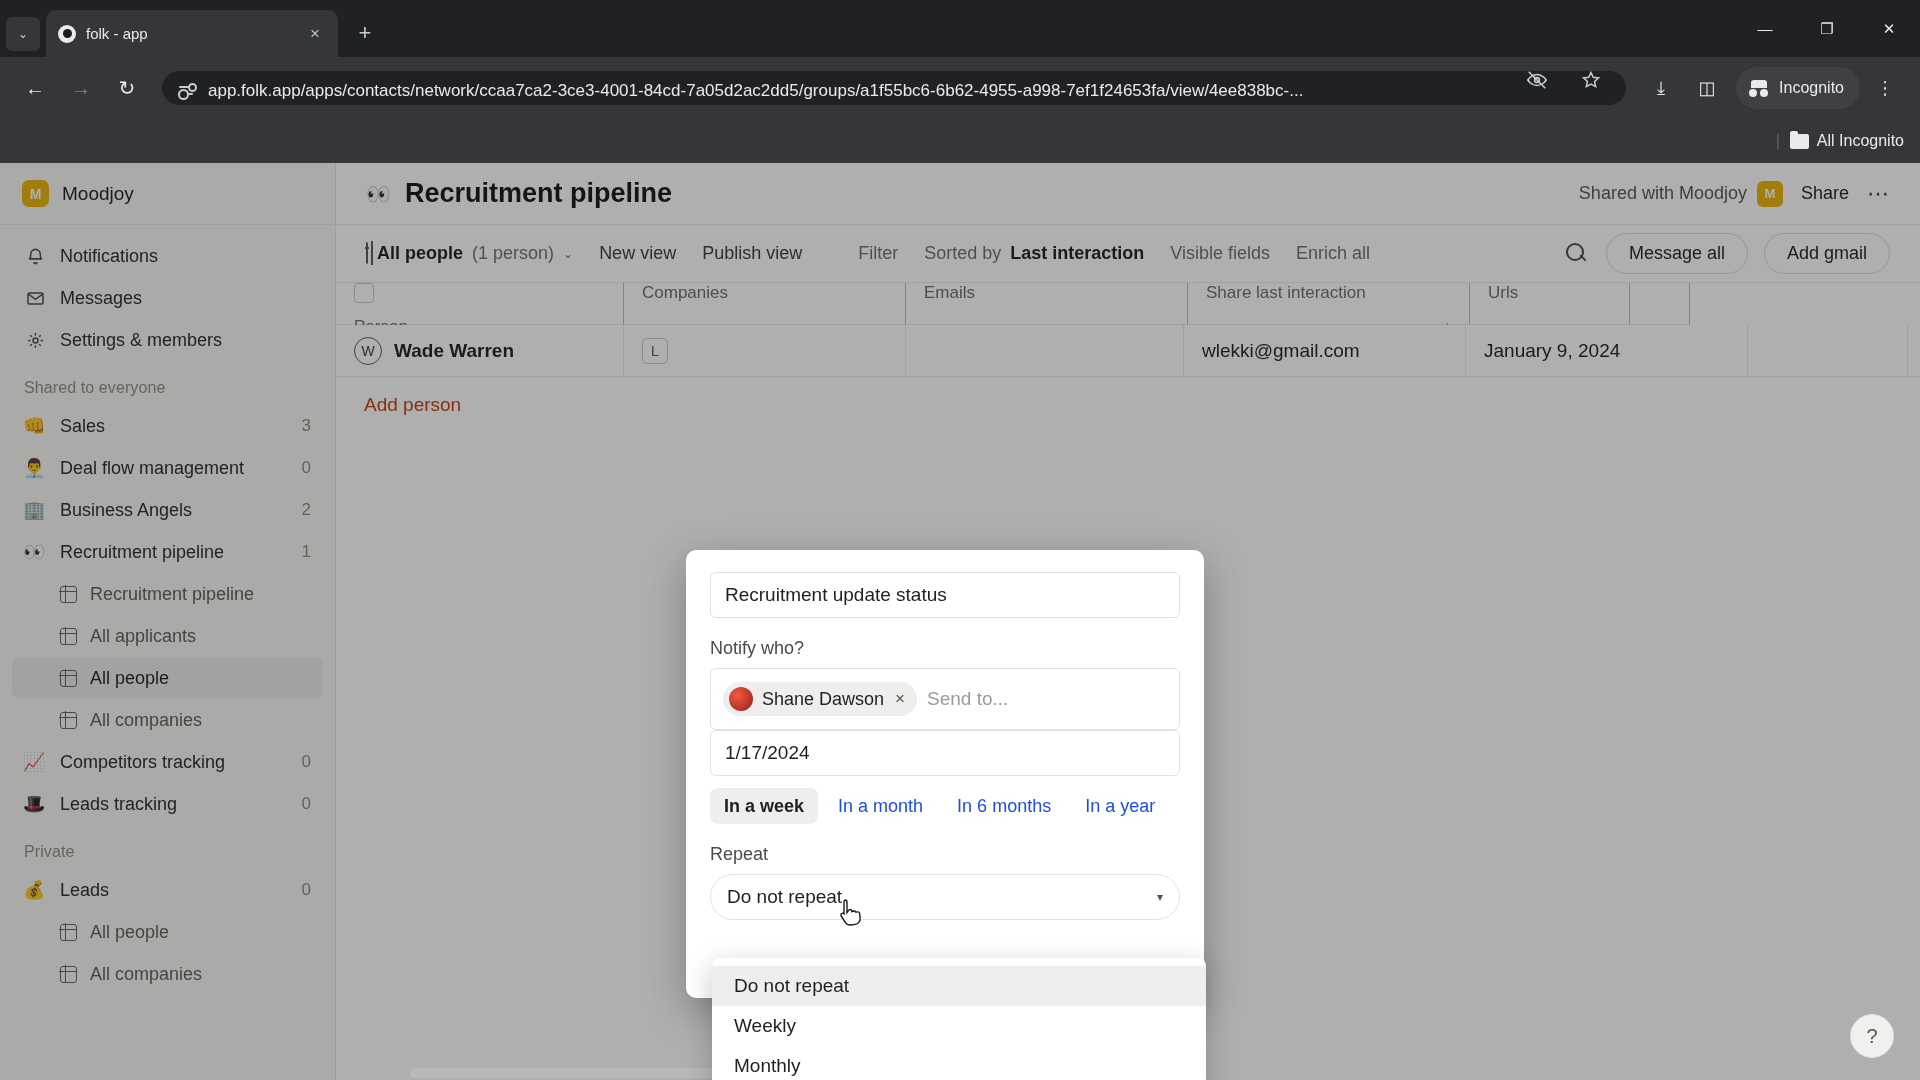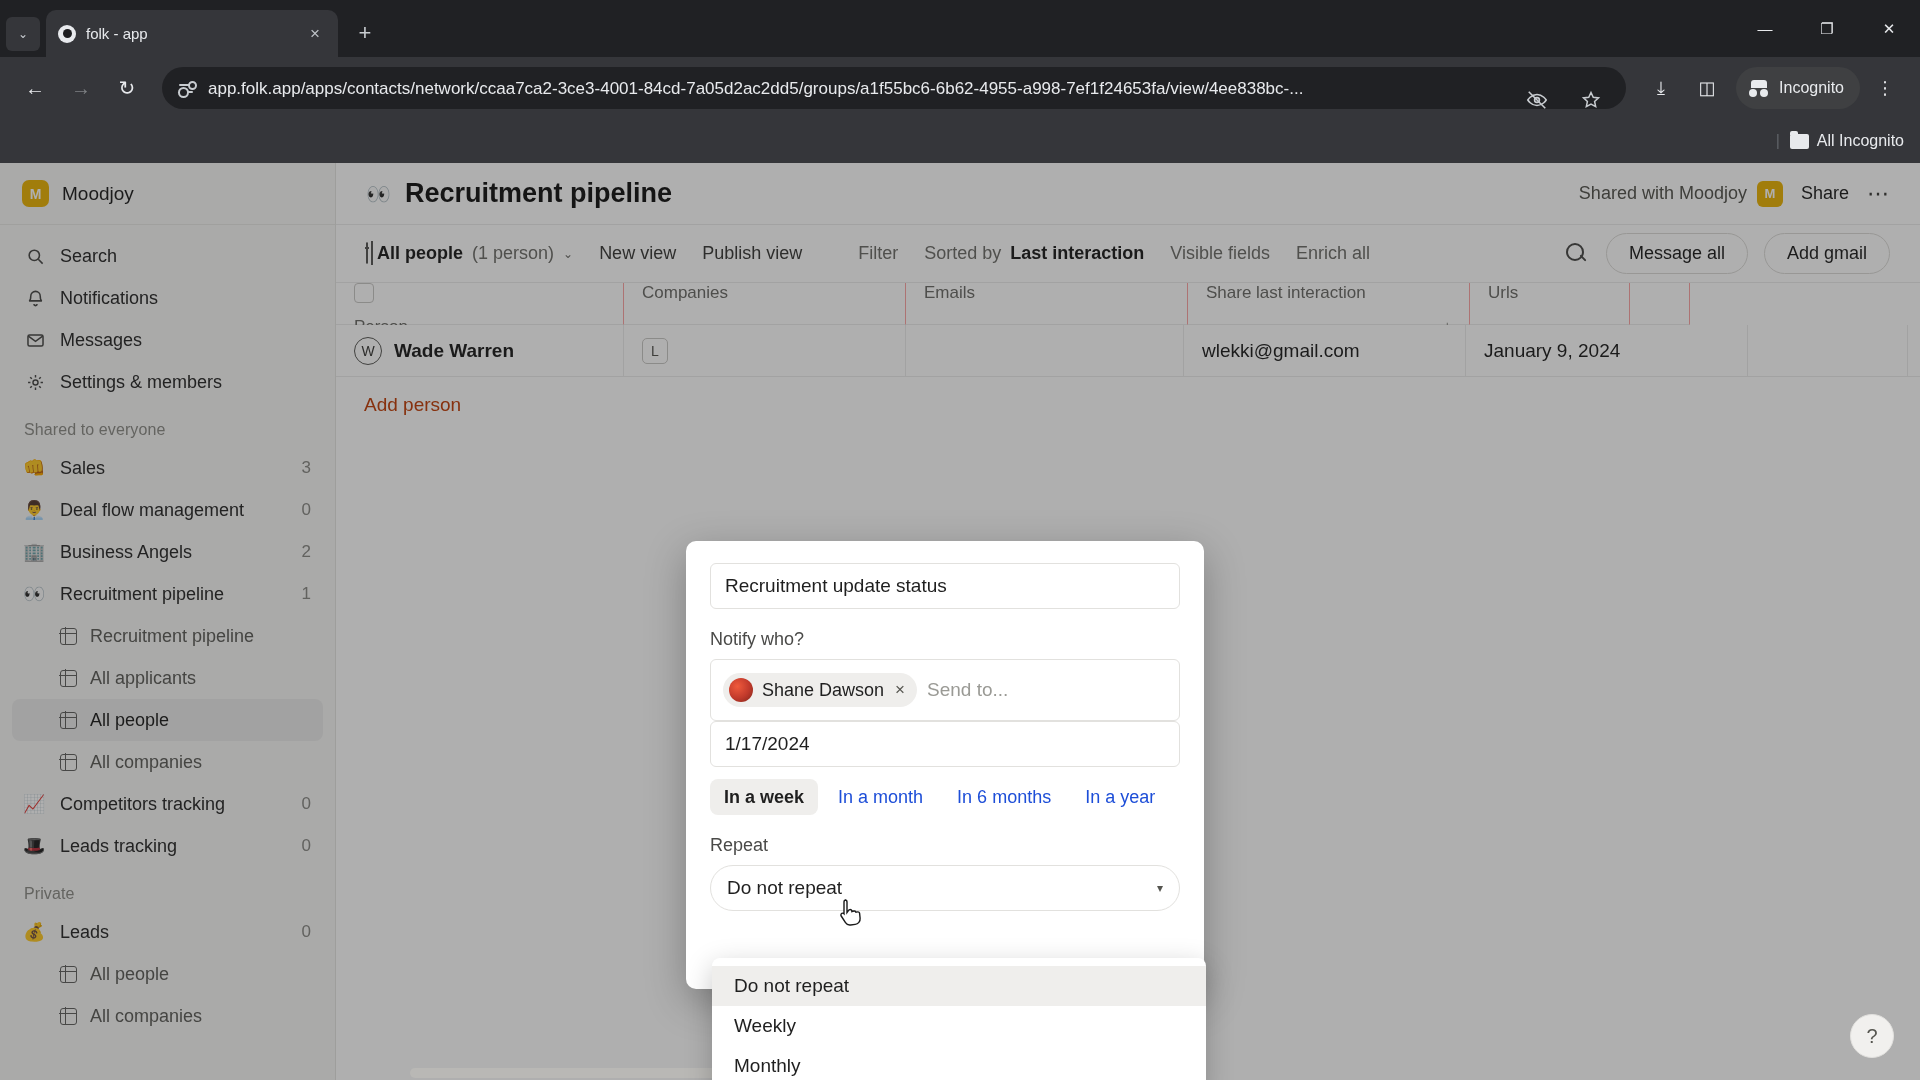--- a/index.html
+++ b/index.html
@@ -54,22 +54,22 @@
              color:#e8eaed; font-size: 15px; }
 
   .toolbar {
     height: 62px; background: #35363a; display: flex; align-items: center;
     padding: 0 14px; gap: 4px;
   }
   .navbtn { width: 42px; height: 42px; border-radius: 50%; display:flex;
             align-items:center; justify-content:center; color:#e8eaed; font-size: 20px; }
   .navbtn.dim { color: #7e8184; }
   .omnibox {
-    flex: 1; height: 42px; margin: 0 10px; background: #202124; border-radius: 21px;
-    display:flex; align-items:flex-start; padding: 12px 14px; gap: 12px; min-width:0;
+    flex: 1; height: 34px; margin: 0 10px; background: #202124; border-radius: 21px;
+    display:flex; align-items:flex-end; padding: 4px 14px; gap: 12px; min-width:0;
   }
   .omni-icon { width: 20px; height: 20px; flex:none; position: relative; }
   .omni-icon::before {
     content:""; position:absolute; left:3px; top:5px; width:14px; height:2px;
     background:#c8ccd0; border-radius:1px;
     box-shadow: 0 7px 0 #c8ccd0;
   }
   .omni-icon::after {
     content:""; position:absolute; left:12px; top:2px; width:5px; height:5px;
     border-radius:50%; border:2px solid #c8ccd0; background:#202124;
@@ -232,21 +232,21 @@
     flex:none;
   }
   .sort-arrow { margin-left:auto; font-size: 15px; color:#55554f; }
   .addperson {
     height: 56px; display:flex; align-items:center; padding: 0 28px;
     font-size: 19px; color: #c2410c;
   }
 
   
   .modal {
-    position: absolute; z-index: 60; left: 686px; top: 378px;
+    position: absolute; z-index: 60; left: 686px; top: 387px;
     width: 518px; background:#fff; border-radius: 10px;
     box-shadow: 0 12px 40px rgba(0,0,0,.28); padding: 22px 24px 26px 24px;
   }
   .m-input {
     width: 100%; height: 46px; border: 1px solid #e2e1de; border-radius: 6px;
     padding: 0 14px; font-size: 19px; color:#1f1f1f; background:#fff;
     font-family: "Liberation Sans", sans-serif;
   }
   .m-label { font-size: 18px; color:#4a4a48; margin: 20px 0 9px 0; font-weight: 500; }
   .chipfield {
@@ -363,29 +363,20 @@
 
     <div class="sidebar">
       <div class="ws-head">
         <div class="ws-logo">M</div>
         <div class="ws-name">Moodjoy</div>
       </div>
 
       <div class="nav">
         <div class="nav-item">
           <span class="ico">
-            <svg width="19" height="19" viewBox="0 0 24 24" fill="none" stroke="currentColor" stroke-width="2">
-              <circle cx="10.5" cy="10.5" r="6.5"></circle>
-                <path d="M15.5 15.5L21 21"></path>
-            </svg>
-          </span>
-          <span>Search</span>
-        </div>
-        <div class="nav-item">
-          <span class="ico">
             <svg width="19" height="19" viewBox="0 0 24 24" fill="none" stroke="currentColor" stroke-width="1.9">
               <path d="M6 9a6 6 0 1112 0c0 5 2 6 2 6H4s2-1 2-6z"></path>
                 <path d="M10 19a2 2 0 004 0"></path>
             </svg>
           </span>
           <span>Notifications</span>
         </div>
         <div class="nav-item">
           <span class="ico">
             <svg width="19" height="19" viewBox="0 0 24 24" fill="none" stroke="currentColor" stroke-width="1.9">

